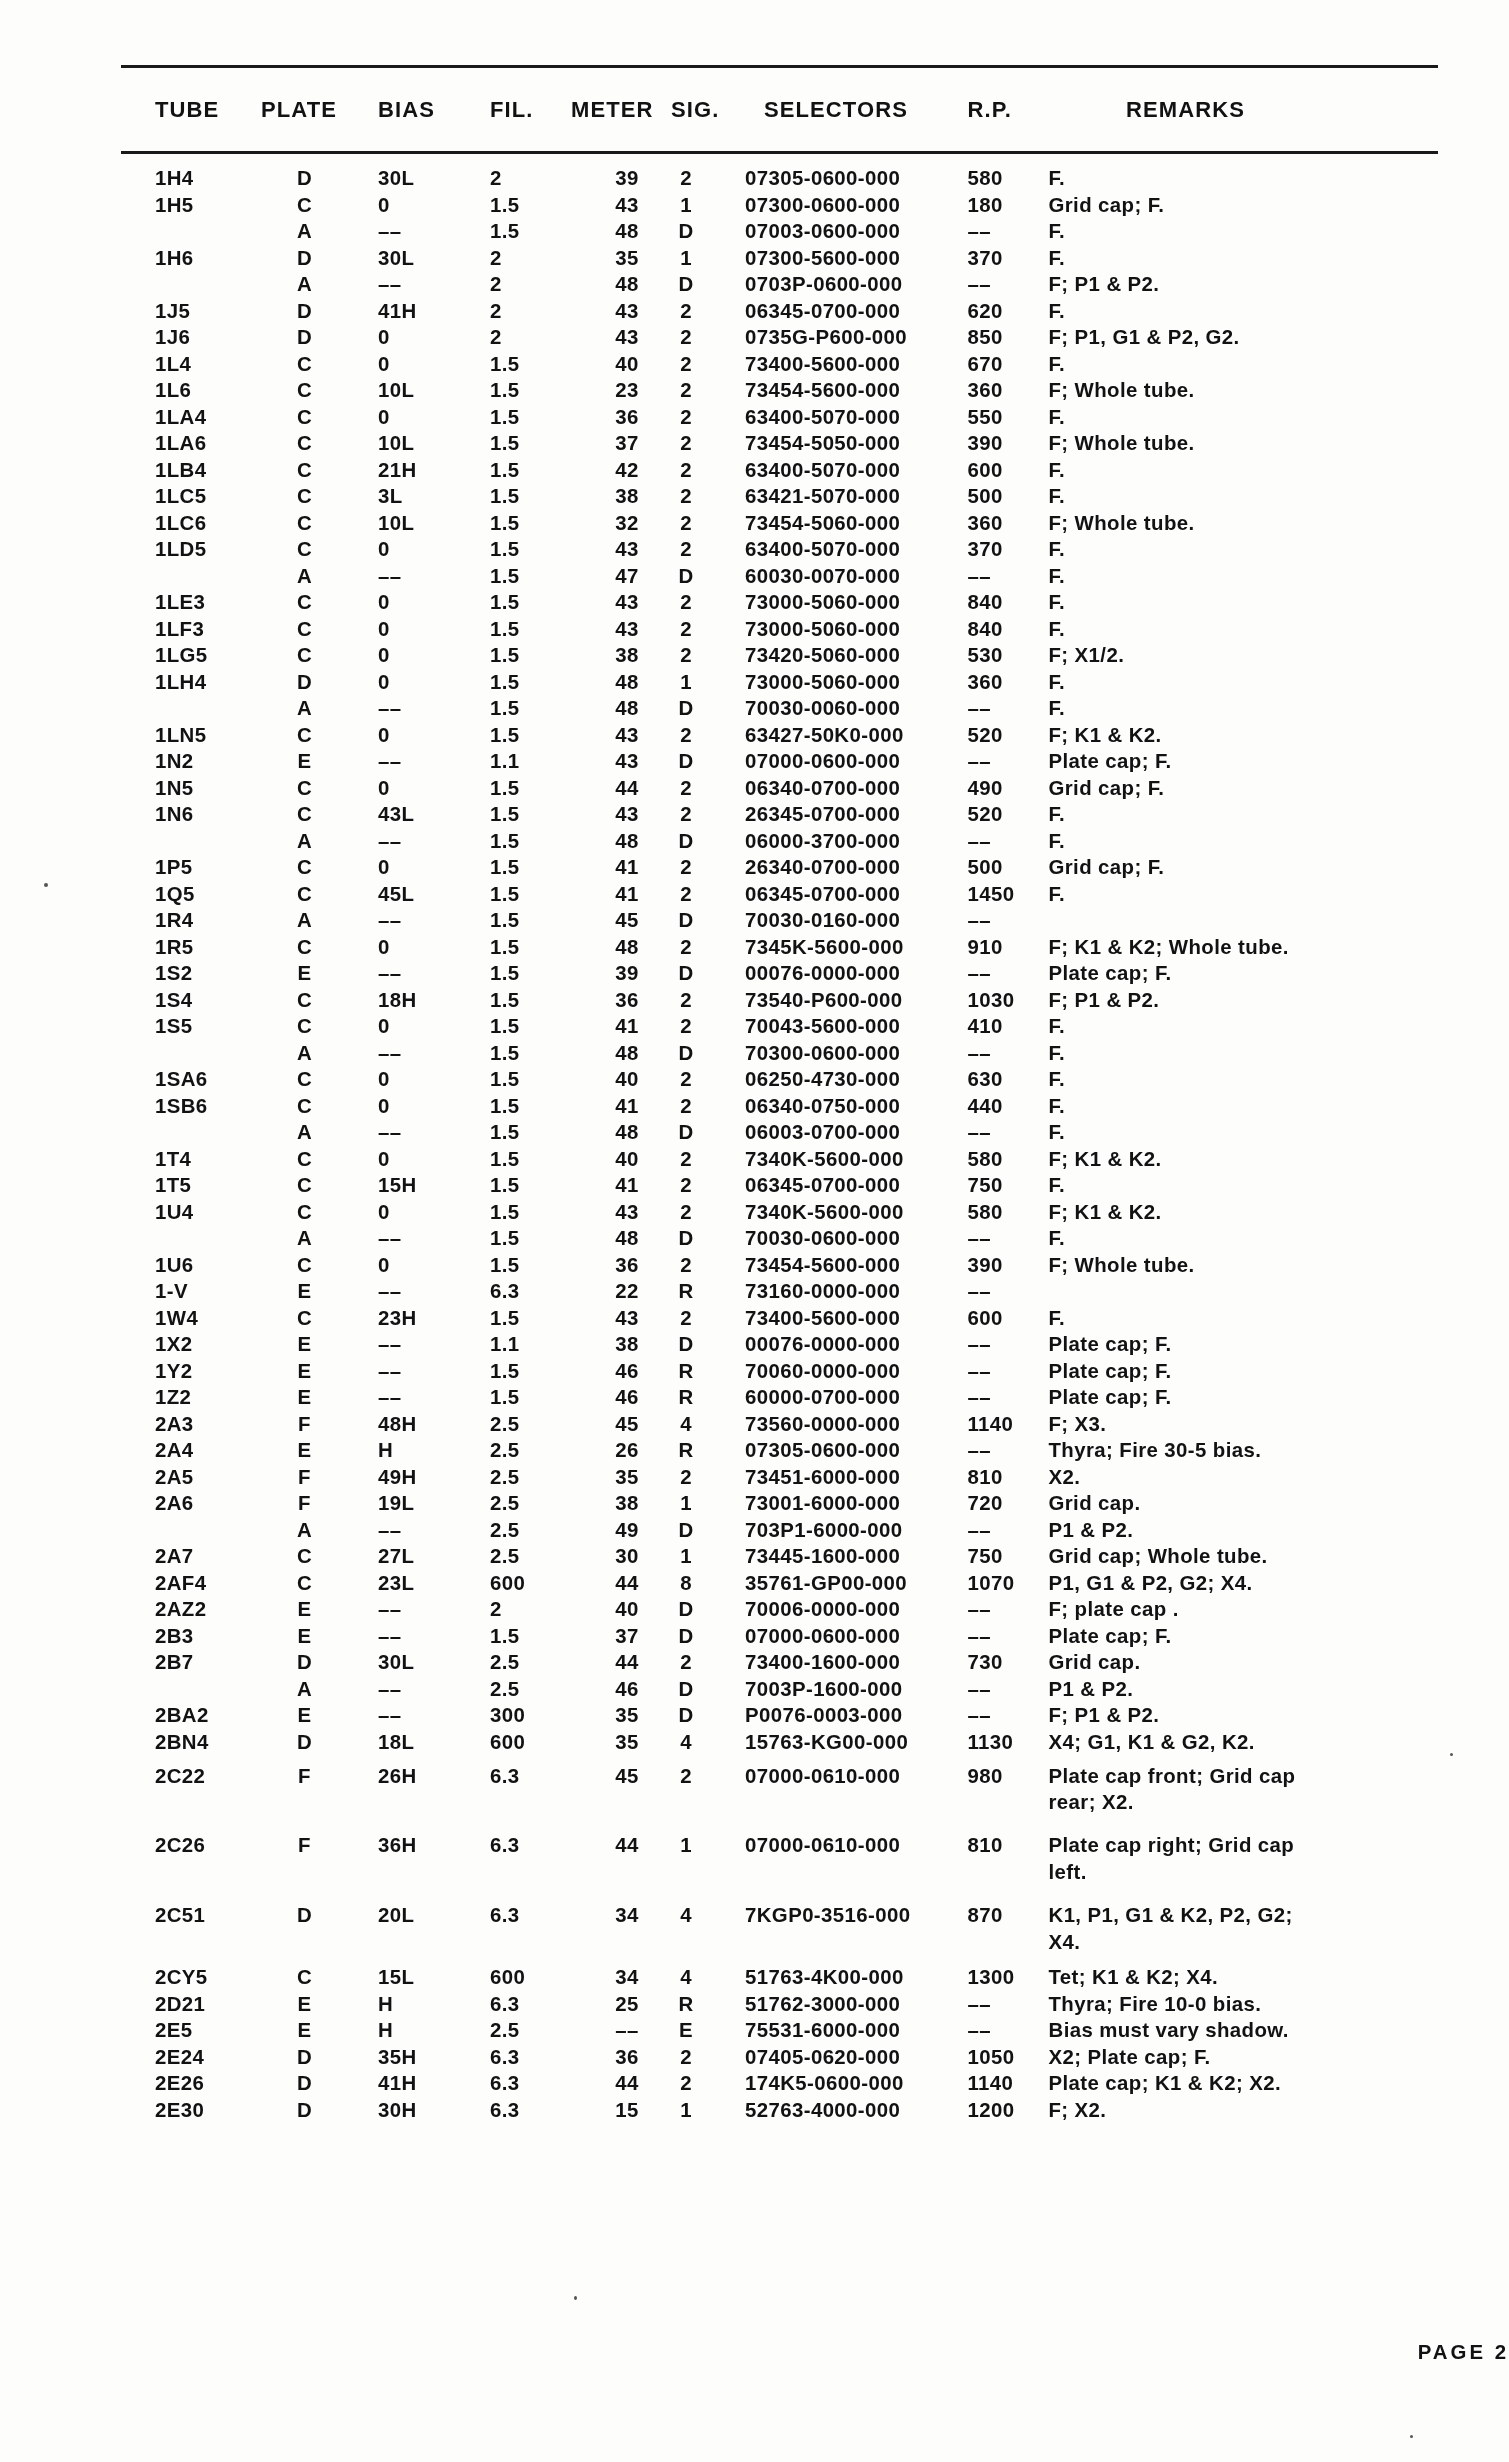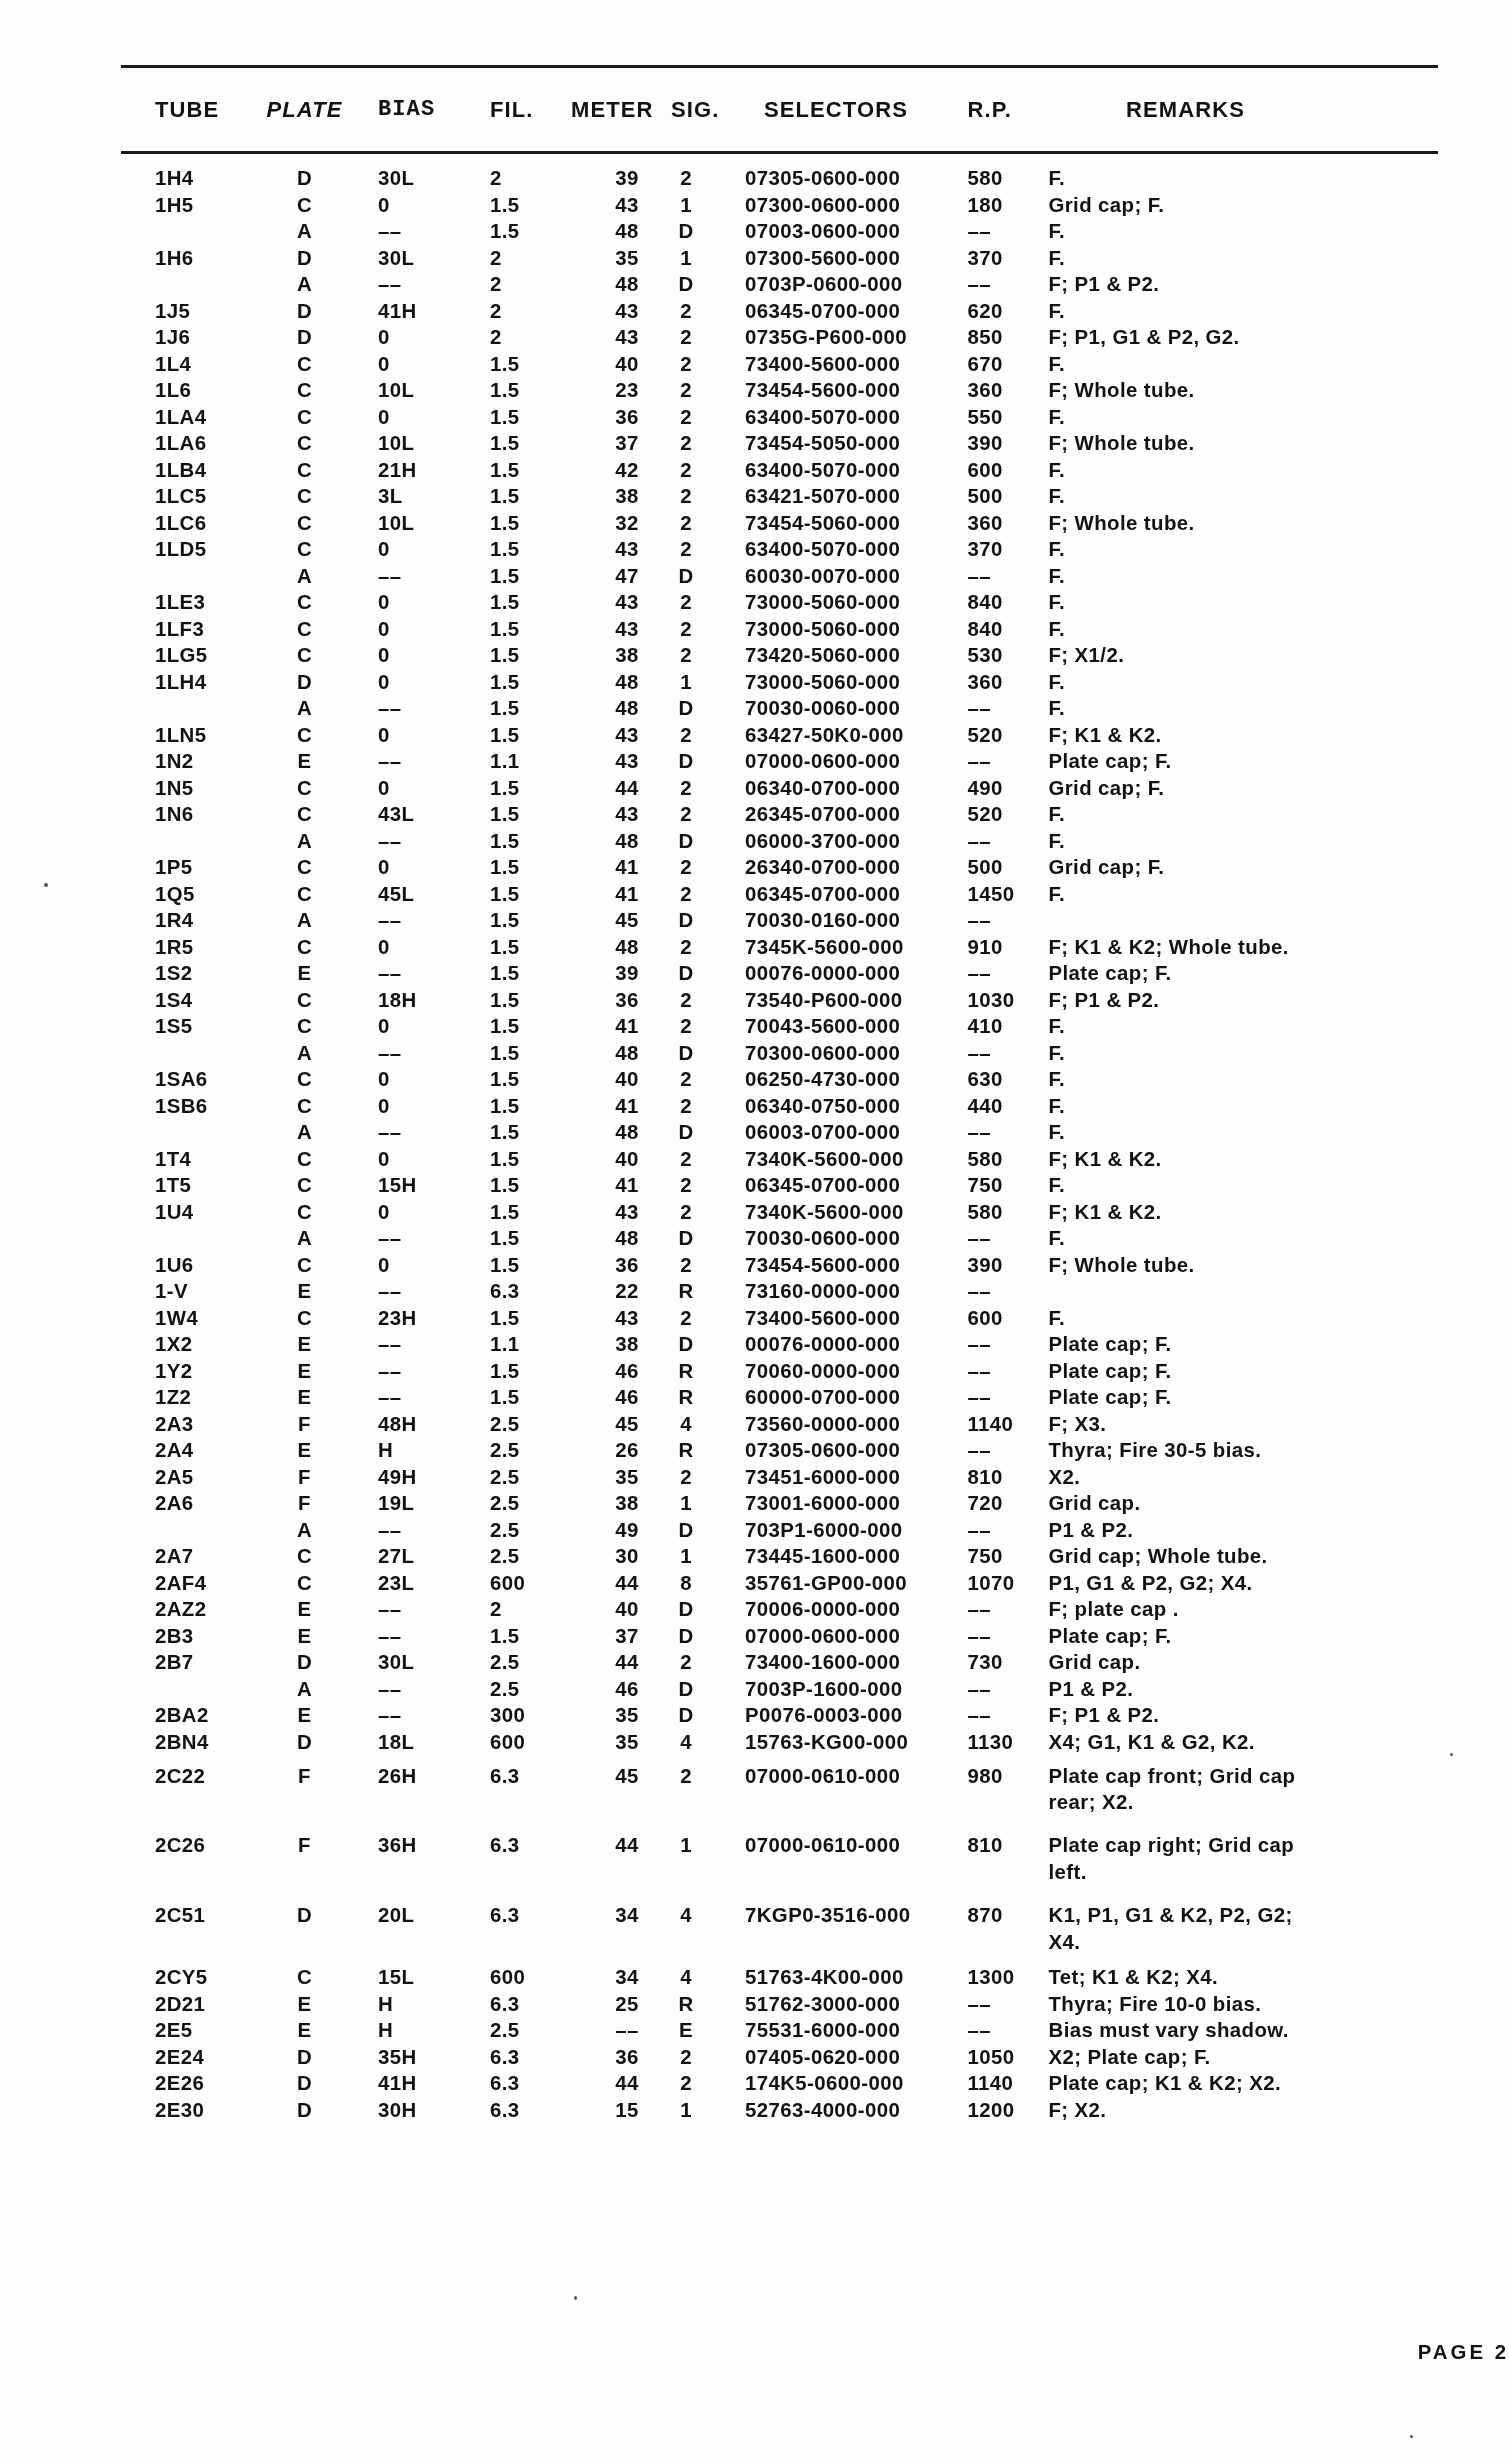--- a/index.html
+++ b/index.html
@@ -41,22 +41,22 @@
     height: 83px;
     vertical-align: middle;
     font-size: 22px;
     font-weight: 700;
     letter-spacing: 1.1px;
     text-align: left;
     padding: 0;
     white-space: nowrap;
   }
   thead th:nth-child(1) { padding-left: 34px; }
-  thead th:nth-child(2) { text-align: center; font-style: italic; }
-  thead th:nth-child(3) { padding-left: 30px; font-family: Liberation Mono, monospace; }
+  thead th:nth-child(2) { text-align: left; }
+  thead th:nth-child(3) { padding-left: 30px; }
   thead th:nth-child(4) { padding-left: 29px; margin-top: 16px; }
   thead th:nth-child(5) { padding-left: 34px; }
   thead th:nth-child(6) { padding-left: 21px; }
   thead th:nth-child(7) { padding-left: 42px; }
   thead th:nth-child(8) { padding-left: 26.5px; margin-top: 20px; }
   thead th:nth-child(9) { padding-left: 79px; }
 
   tbody td {
     font-size: 20.4px;
     font-weight: 700;

